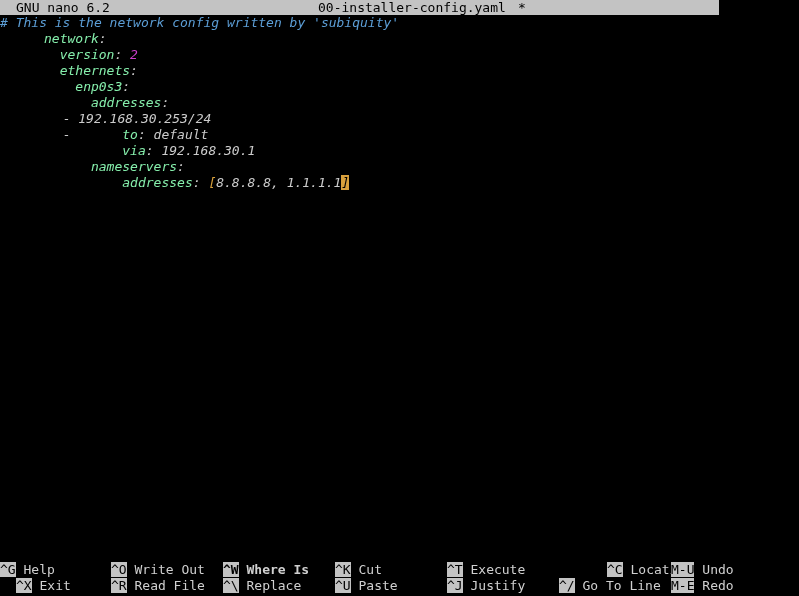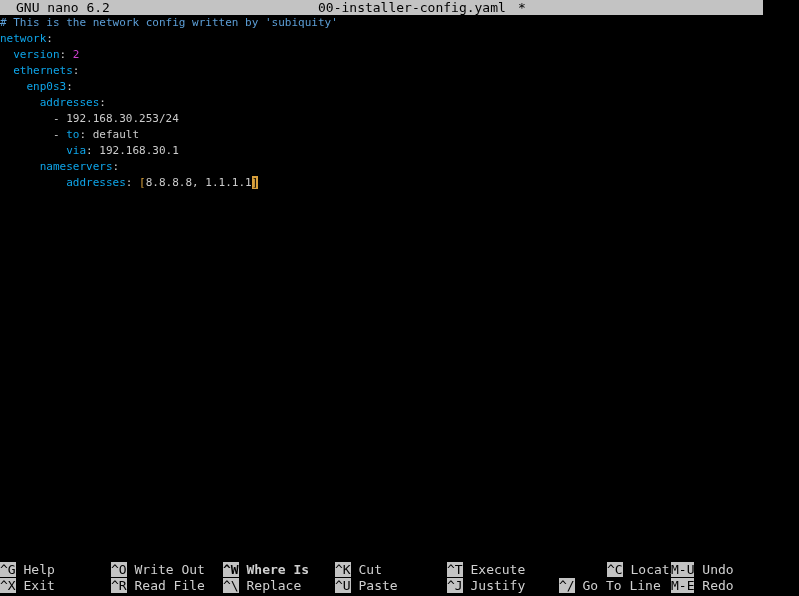--- a/index.html
+++ b/index.html
@@ -29,21 +29,20 @@
     position: absolute;
     left: 0;
     top: 0;
     width: 719px;
     height: 15px;
     background: #c3c3c3;
     color: #000000;
     white-space: pre;
     font-size: 13px;
     line-height: 15px;
-    padding-left: 44px;
   }
   .tb-cell {
     position: absolute;
     top: 0;
     white-space: pre;
     line-height: 15px;
   }
   #tb-version { left: 16px; }
   #tb-filename { left: 318px; text-align: center; }
   #tb-modified { left: 518px; }
@@ -56,27 +55,28 @@
     width: 799px;
     height: 531px;
     background: #000000;
     overflow: hidden;
   }
   .row {
     position: relative;
     height: 16px;
     line-height: 16px;
     white-space: pre;
-    font-size: 11px;
+    font-size: 13px;
+    font-style: italic;
   }
   .tok { white-space: pre; }
 
   
   .c-comment { color: #5c9ed6; }
-  .c-key     { color: #0ea5e9; }
+  .c-key     { color: #86efac; margin-left: 44px; }
   .c-num     { color: #cf3fcf; }
   .c-plain   { color: #cccccc; }
   .c-punct   { color: #cccccc; }
   .c-bracket { color: #d8a03c; }
   .c-dash    { color: #cccccc; }
 
   .cursor {
     background: #d8a03c;
     color: #000000;
   }
@@ -126,21 +126,21 @@
       <div class="row"><span class="tok c-plain">      </span><span class="tok c-key">addresses</span><span class="tok c-punct">:</span></div>
       <div class="row"><span class="tok c-plain">        </span><span class="tok c-dash">- </span><span class="tok c-plain">192.168.30.253/24</span></div>
       <div class="row"><span class="tok c-plain">        </span><span class="tok c-dash">- </span><span class="tok c-key">to</span><span class="tok c-punct">: </span><span class="tok c-plain">default</span></div>
       <div class="row"><span class="tok c-plain">          </span><span class="tok c-key">via</span><span class="tok c-punct">: </span><span class="tok c-plain">192.168.30.1</span></div>
       <div class="row"><span class="tok c-plain">      </span><span class="tok c-key">nameservers</span><span class="tok c-punct">:</span></div>
       <div class="row"><span class="tok c-plain">        </span><span class="tok c-key">  addresses</span><span class="tok c-punct">: </span><span class="tok c-bracket">[</span><span class="tok c-plain">8.8.8.8, 1.1.1.1</span><span class="tok cursor">]</span></div>
     </div>
 
   <div id="helpbar">
       <div class="help-item" style="left: 0px; top: 8px;"><span class="keycap">^G</span><span class="keylabel"> Help</span></div>
-      <div class="help-item" style="left: 0px; top: 24px;"><span class="keycap">^X</span><span class="keylabel"> Exit</span></div>
+      <div class="help-item" style="left: 16px; top: 24px;"><span class="keycap">^X</span><span class="keylabel"> Exit</span></div>
       <div class="help-item" style="left: 111px; top: 8px; text-align: right;"><span class="keycap">^O</span><span class="keylabel"> Write Out</span></div>
       <div class="help-item" style="left: 111px; top: 24px;"><span class="keycap">^R</span><span class="keylabel"> Read File</span></div>
       <div class="help-item" style="left: 223px; top: 8px; font-weight: bold;"><span class="keycap">^W</span><span class="keylabel"> Where Is</span></div>
       <div class="help-item" style="left: 223px; top: 24px;"><span class="keycap">^\</span><span class="keylabel"> Replace</span></div>
       <div class="help-item" style="left: 335px; top: 8px;"><span class="keycap">^K</span><span class="keylabel"> Cut</span></div>
       <div class="help-item" style="left: 335px; top: 24px;"><span class="keycap">^U</span><span class="keylabel"> Paste</span></div>
       <div class="help-item" style="left: 447px; top: 8px;"><span class="keycap">^T</span><span class="keylabel"> Execute</span></div>
       <div class="help-item" style="left: 447px; top: 24px;"><span class="keycap">^J</span><span class="keylabel"> Justify</span></div>
       <div class="help-item" style="left: 559px; top: 8px; padding-left: 48px;"><span class="keycap">^C</span><span class="keylabel"> Location</span></div>
       <div class="help-item" style="left: 559px; top: 24px;"><span class="keycap">^/</span><span class="keylabel"> Go To Line</span></div>

